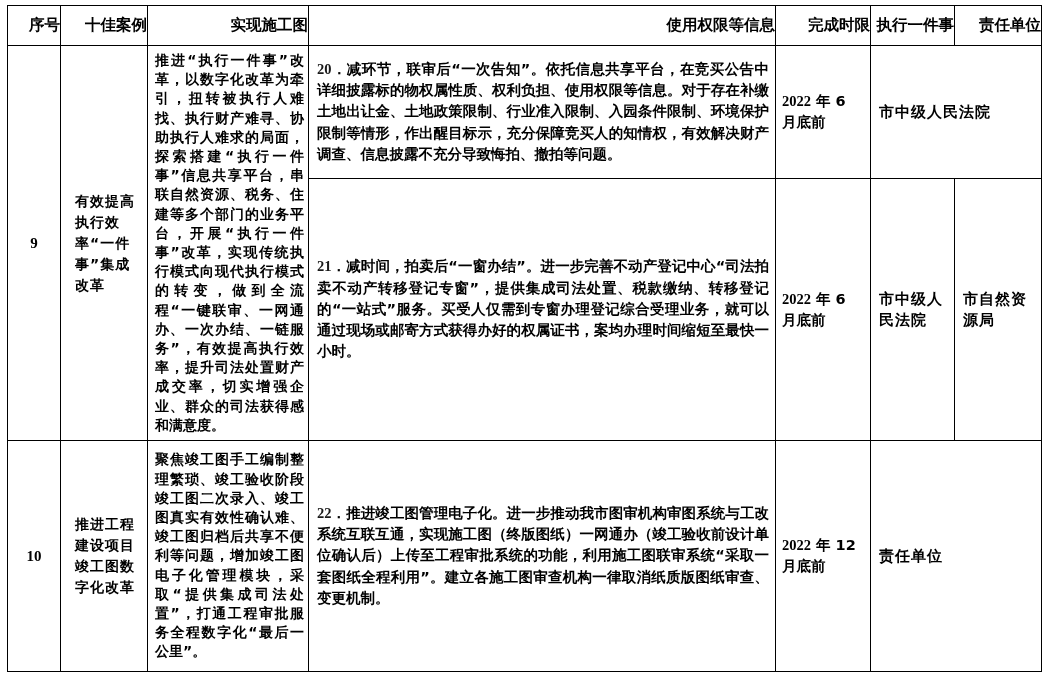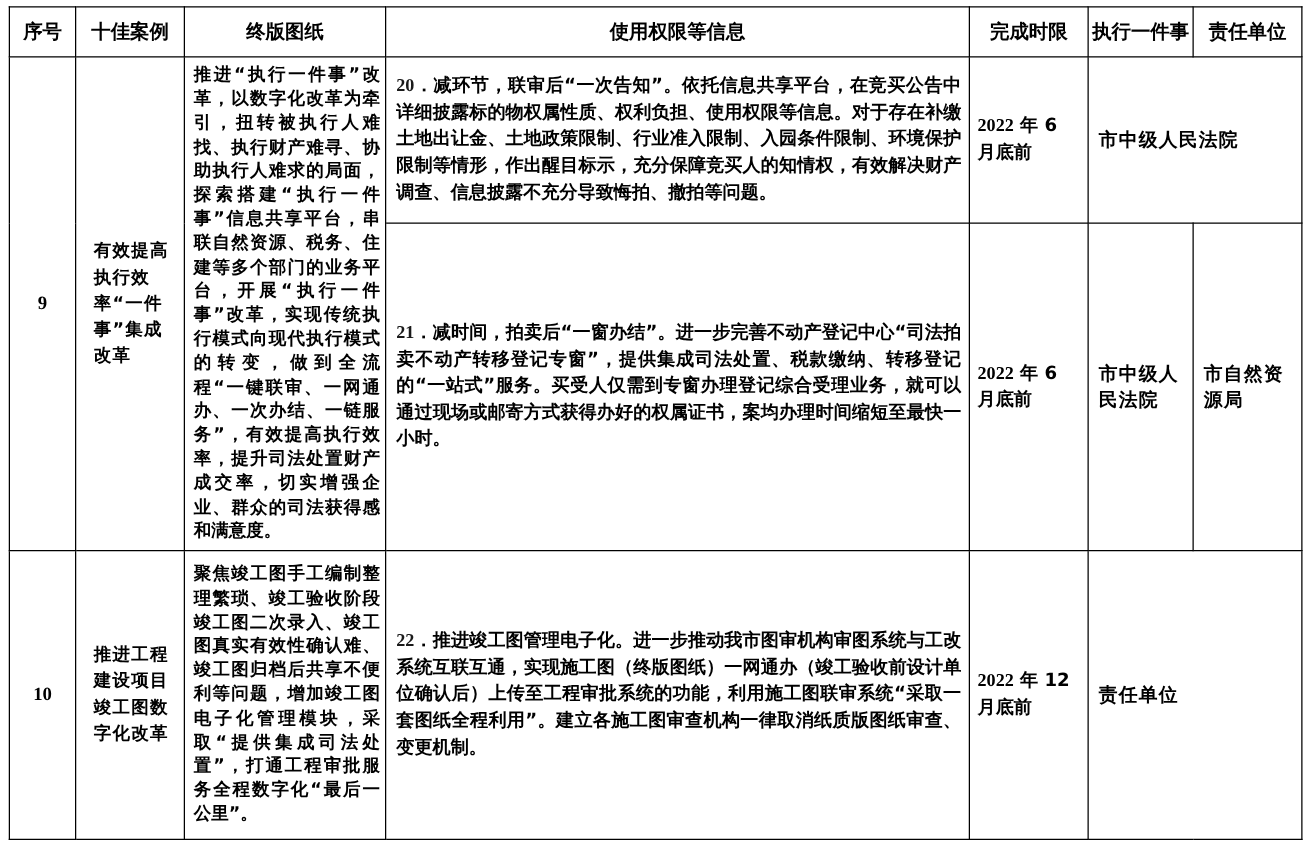--- a/index.html
+++ b/index.html
@@ -7,21 +7,21 @@
          font-family: "DejaVu Sans", sans-serif; color: #000; }
   table.doc {
     position: absolute; left: 7px; top: 5px;
     border-collapse: collapse; table-layout: fixed;
     width: 1034px;
   }
   table.doc td, table.doc th {
     border: 1.5px solid #000; padding: 0; vertical-align: middle;
     font-size: 14px; line-height: 21px; font-weight: bold;
   }
-  th { font-weight: bold; font-size: 15.5px !important; text-align: center; }
+  th { font-weight: bold; font-size: 15.5px !important; text-align: right; }
   .c-num { text-align: center; font-family: "Liberation Serif", serif; font-size: 15px !important; }
   .c-case { padding: 0 10px 0 14px !important; letter-spacing: 1px; }
   .c-focus { padding: 0 4px 0 7px !important; font-size: 14px !important; line-height: 19.2px !important; text-align: justify; }
   .c-measure { padding: 0 6px 0 8px !important; font-size: 14.5px !important; line-height: 21.3px !important; text-align: justify; margin-left: 14px; }
   .c-measure .num { font-family: "Liberation Serif", serif; color: #1a1a1a; }
   .c-deadline { padding: 0 6px 0 6px !important; font-size: 14.5px !important; }
   .c-deadline .yr { font-family: "Liberation Serif", serif; text-align: right; }
   .c-unit { padding: 0 6px 0 8px !important; font-size: 15px !important; letter-spacing: 1px; }
   tr.hdr { height: 40px; }
   tr.r9a { height: 133px; }
@@ -38,21 +38,21 @@
     <col style="width:161px">
     <col style="width:467px">
     <col style="width:95px">
     <col style="width:84px">
     <col style="width:87px">
   </colgroup>
   <tbody>
       <tr class="hdr">
     <th>序号</th>
     <th>十佳案例</th>
-    <th>终版图纸</th>
+    <th>实现施工图</th>
     <th>使用权限等信息</th>
     <th>完成时限</th>
     <th>执行一件事</th>
     <th>责任单位</th>
   </tr>
 
   <tr class="r9a">
     <td rowspan="2" class="c-num">9</td>
     <td rowspan="2" class="c-case">有效提高执行效率“一件事”集成改革</td>
     <td rowspan="2" class="c-focus">推进“执行一件事”改革，以数字化改革为牵引，扭转被执行人难找、执行财产难寻、协助执行人难求的局面，探索搭建“执行一件事”信息共享平台，串联自然资源、税务、住建等多个部门的业务平台，开展“执行一件事”改革，实现传统执行模式向现代执行模式的转变，做到全流程“一键联审、一网通办、一次办结、一链服务”，有效提高执行效率，提升司法处置财产成交率，切实增强企业、群众的司法获得感和满意度。</td>

